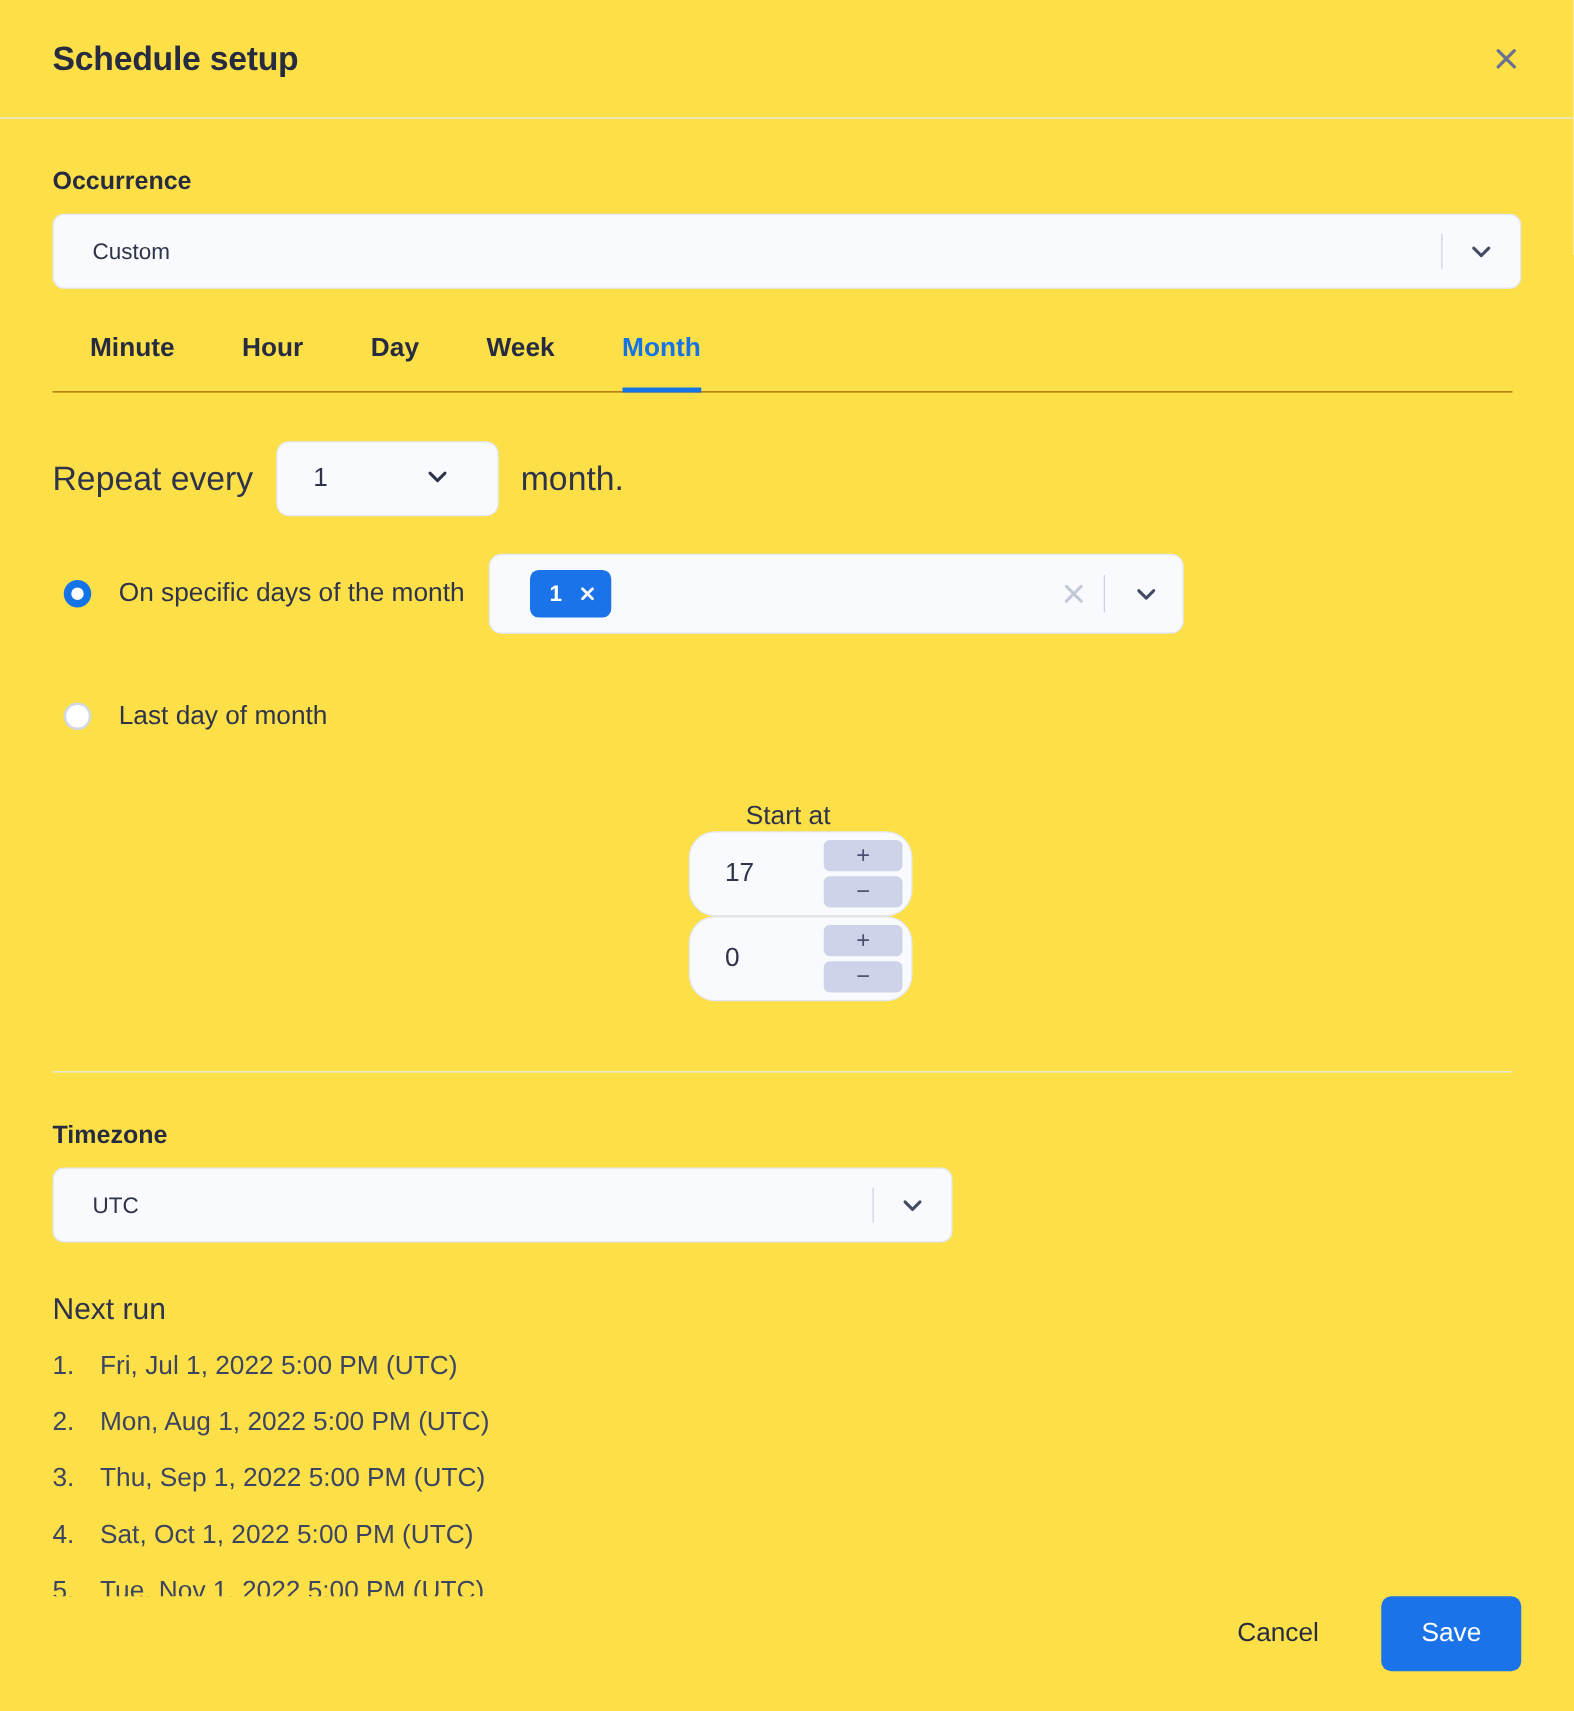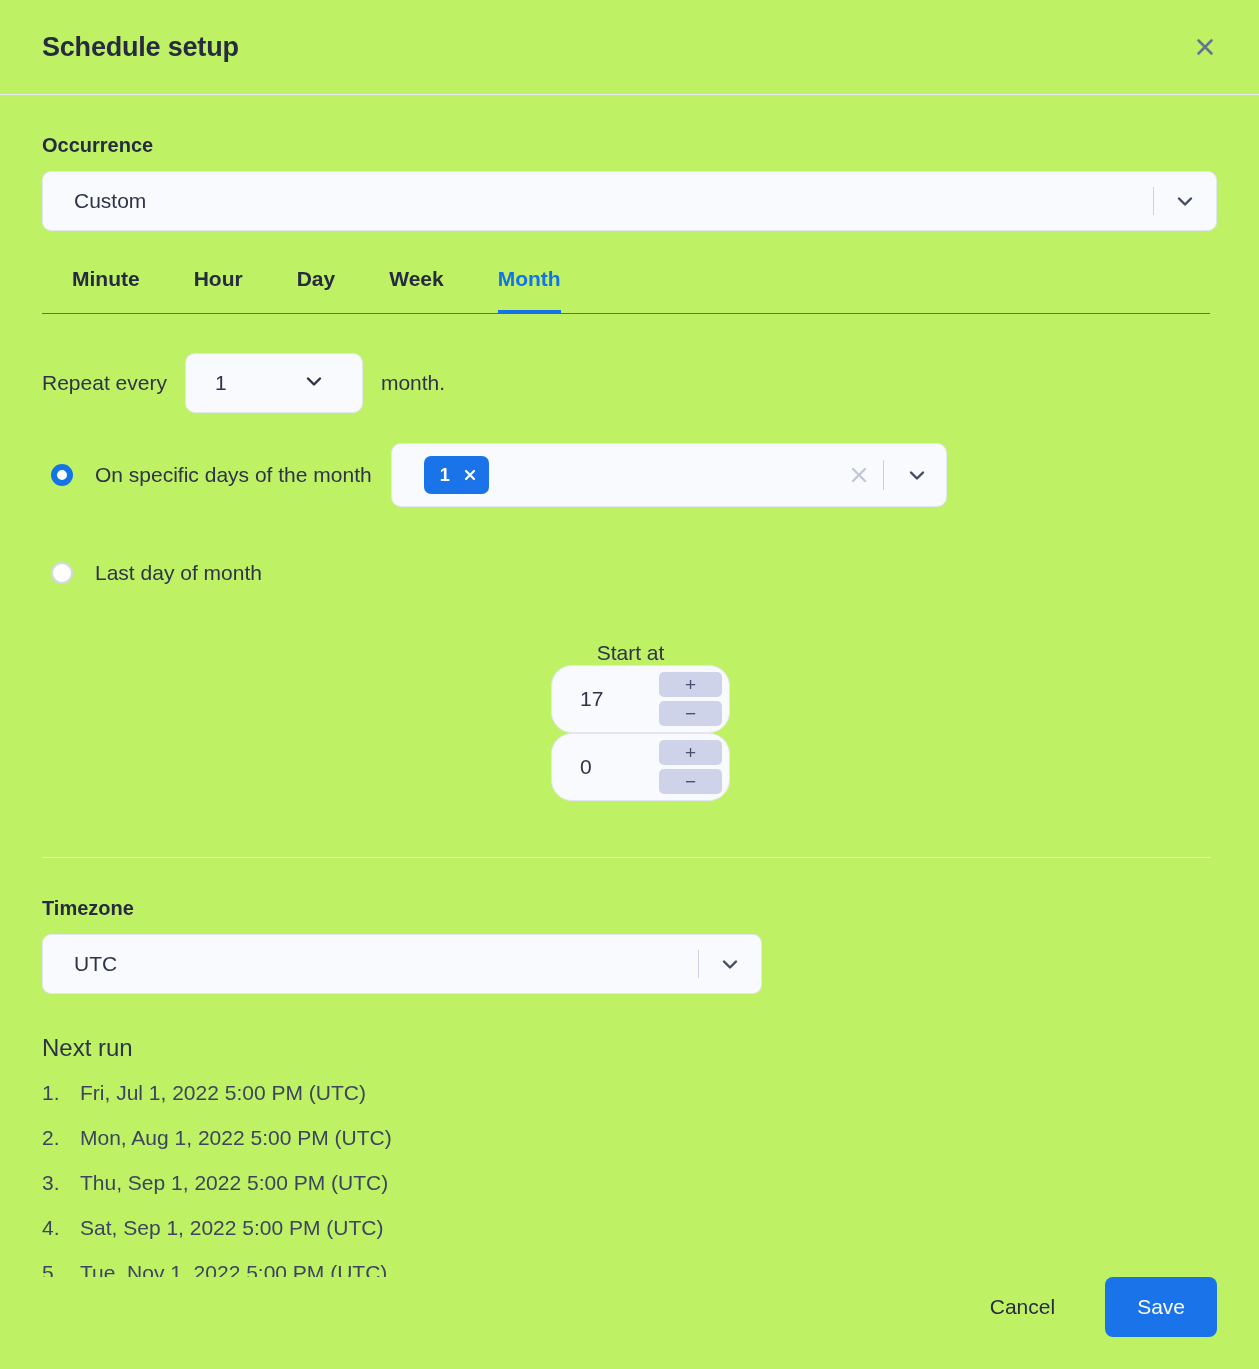--- a/index.html
+++ b/index.html
@@ -13,21 +13,21 @@
     font-family: "Liberation Sans", sans-serif;
     color: #2f3349;
     -webkit-font-smoothing: antialiased;
   }
   .dialog {
     width: 1259px;
     height: 1369px;
     box-sizing: border-box;
     display: flex;
     flex-direction: column;
-    background: #bef264;
+    background: #fde047;
     position: relative;
   }
 
   
   .dialog-header {
     height: 95px;
     box-sizing: border-box;
     border-bottom: 1px solid #e6e9f2;
     display: flex;
     align-items: center;
@@ -77,21 +77,21 @@
     background: #f8fafd;
     border: 1px solid #e2e6f3;
     border-radius: 9px;
     display: flex;
     align-items: center;
     cursor: pointer;
   }
   .select .select-value {
     flex: 1 1 auto;
     padding-left: 31px;
-    font-size: 21px;
+    font-size: 18px;
     color: #2f3349;
   }
   .select .sep {
     width: 1px;
     height: 28px;
     background: #cbd1e2;
     flex: none;
   }
   .select .chev {
     width: 62px;
@@ -134,21 +134,21 @@
     border-bottom-color: #1473e6;
   }
 
   
   .repeat-row {
     display: flex;
     align-items: center;
     margin-top: 39px;
   }
   .repeat-text {
-    font-size: 21px;
+    font-size: 27px;
     color: #2f3349;
   }
   .num-select {
     box-sizing: border-box;
     width: 178px;
     height: 60px;
     margin: 0 18px;
     background: #f8fafd;
     border: 1px solid #e2e6f3;
     border-radius: 10px;
@@ -495,21 +495,21 @@
       <li class="nextrun-item">
         <span class="nextrun-index">2.</span>
         <span>Mon, Aug 1, 2022 5:00 PM (UTC)</span>
       </li>
       <li class="nextrun-item">
         <span class="nextrun-index">3.</span>
         <span>Thu, Sep 1, 2022 5:00 PM (UTC)</span>
       </li>
       <li class="nextrun-item">
         <span class="nextrun-index">4.</span>
-        <span>Sat, Sep 1, 2022 5:00 PM (UTC)</span>
+        <span>Sat, Oct 1, 2022 5:00 PM (UTC)</span>
       </li>
       <li class="nextrun-item">
         <span class="nextrun-index">5.</span>
         <span>Tue, Nov 1, 2022 5:00 PM (UTC)</span>
       </li>
     </ol>
   </div>
 
   <div class="dialog-footer">
     <button class="btn-cancel">Cancel</button>

